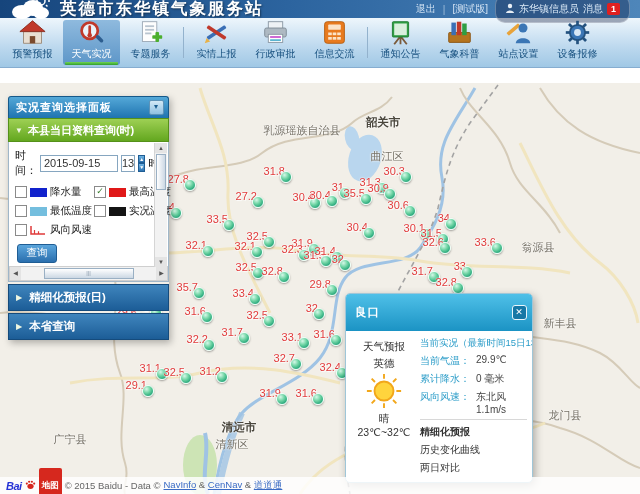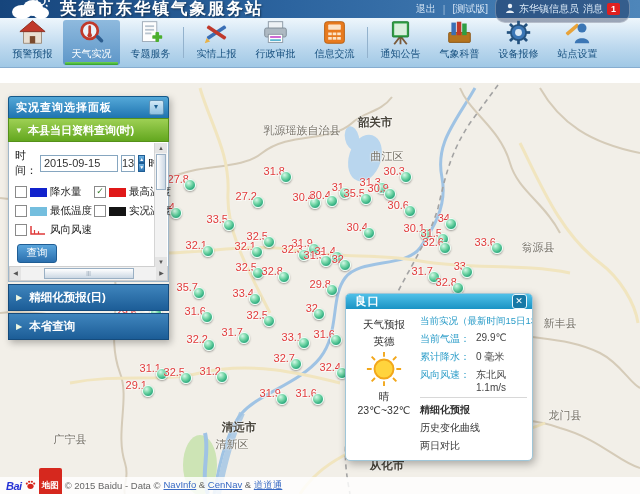--- a/index.html
+++ b/index.html
@@ -87,21 +87,21 @@
            line-height:12px;cursor:pointer;}
   .hscroll .sthumb{width:88px;height:9px;margin:0 auto;background:linear-gradient(#fff,#ccd8e4);
            border:1px solid #9ab0c4;font-size:6px;color:#8899aa;text-align:center;line-height:8px;cursor:pointer;}
   .sec-blue{height:25px;margin-top:2px;background:linear-gradient(180deg,#3f85bd,#1c5d97);
             border:1px solid #154b7c;color:#fff;font-weight:bold;font-size:11.5px;display:flex;
             align-items:center;gap:7px;padding:0 7px;cursor:pointer;}
 
   
   .popup{position:absolute;left:345px;top:210px;width:186px;z-index:40;background:#fff;
          border:1px solid #9fc6d8;border-radius:5px;box-shadow:2px 3px 9px rgba(0,0,0,.3);overflow:hidden;}
-  .pop-hd{height:15px;background:linear-gradient(180deg,#4fc0e8,#1b93c4);display:flex;align-items:center;
+  .pop-hd{height:37px;background:linear-gradient(180deg,#4fc0e8,#1b93c4);display:flex;align-items:center;
           padding:0 5px 0 9px;color:#fff;font-weight:bold;font-size:11.5px;letter-spacing:1px;}
   .pop-close{margin-left:auto;width:13px;height:13px;background:#1678a6;border:1px solid #e8f6fc;
           border-radius:3px;color:#fff;font-size:9px;line-height:12px;text-align:center;cursor:pointer;}
   .pop-body{display:flex;padding:6px 5px 7px 5px;gap:3px;}
   .pop-left{width:66px;text-align:center;font-size:10.5px;color:#333;display:flex;flex-direction:column;
           align-items:center;}
   .pop-left .fc{margin-top:3px;}
   .pop-left .city{margin:3px 0 1px;}
   .pop-right{flex:1;font-size:10px;min-width:0;}
   .live-hd{color:#2a9cc8;font-size:9.5px;margin-bottom:4px;white-space:nowrap;}
@@ -258,47 +258,47 @@
             <rect x="12" y="3" width="5" height="15" fill="#c0392b"></rect>
             <rect x="18" y="5" width="5" height="13" fill="#2f9e44"></rect>
           </svg>
         </span>
       <span class="nav-label">气象科普</span>
     </div>
 
     <div class="nav-item">
       <span class="nav-icon">
           <svg width="27" height="27" viewBox="0 0 30 30">
+            <rect x="1" y="10" width="17" height="4" rx="1" transform="rotate(-40 9 12)" fill="#e8a33a"></rect>
+            <circle cx="20" cy="10" r="5" fill="#3b76b5"></circle>
+            <path d="M12 27 C12 19.5 28 19.5 28 27 Z" fill="#3b76b5"></path>
+          </svg>
+        </span>
+      <span class="nav-label">站点设置</span>
+    </div>
+
+    <div class="nav-item">
+      <span class="nav-icon">
+          <svg width="27" height="27" viewBox="0 0 30 30">
             <g stroke="#24527f" stroke-width="3">
               <path d="M15 2 L15 8"></path>
               <path d="M15 22 L15 28"></path>
               <path d="M2 15 L8 15"></path>
               <path d="M22 15 L28 15"></path>
               <path d="M5.5 5.5 L9.5 9.5"></path>
               <path d="M20.5 20.5 L24.5 24.5"></path>
               <path d="M24.5 5.5 L20.5 9.5"></path>
               <path d="M9.5 20.5 L5.5 24.5"></path>
             </g>
             <circle cx="15" cy="15" r="8.5" fill="#3b76b5" stroke="#24527f" stroke-width="2"></circle>
             <circle cx="15" cy="15" r="3.8" fill="#d9e8f5"></circle>
           </svg>
         </span>
       <span class="nav-label">设备报修</span>
     </div>
-
-    <div class="nav-item">
-      <span class="nav-icon">
-          <svg width="27" height="27" viewBox="0 0 30 30">
-            <rect x="1" y="10" width="17" height="4" rx="1" transform="rotate(-40 9 12)" fill="#e8a33a"></rect>
-            <circle cx="20" cy="10" r="5" fill="#3b76b5"></circle>
-            <path d="M12 27 C12 19.5 28 19.5 28 27 Z" fill="#3b76b5"></path>
-          </svg>
-        </span>
-      <span class="nav-label">站点设置</span>
-    </div>
   </div>
 
   <div id="map">
     <svg class="base" width="640" height="411" viewBox="0 0 640 411">
 
       <ellipse cx="365" cy="75" rx="16" ry="24" transform="rotate(18 365 75)" fill="#b9d6ee"></ellipse>
       <ellipse cx="352" cy="55" rx="7" ry="12" transform="rotate(-12 352 55)" fill="#b9d6ee"></ellipse>
       <path d="M475,5 C455,40 435,60 442,95 C448,125 430,150 420,165 C405,185 360,175 345,195 C330,215 340,250 320,275 C300,300 260,310 242,330 C228,346 220,375 214,411" stroke="#9fc3e4" stroke-width="3" fill="none"></path>
       <path d="M242,330 C232,352 224,380 218,411" stroke="#9fc3e4" stroke-width="6" fill="none" opacity=".8"></path>
       <ellipse cx="200" cy="382" rx="17" ry="30" fill="#cde4b5"></ellipse>
@@ -321,21 +321,21 @@
         <path d="M70,300 C120,290 160,300 200,290 C250,278 300,290 340,300"></path>
         <path d="M520,60 C540,100 560,150 600,180 C620,195 635,220 638,240"></path>
         <path d="M300,411 C320,380 360,360 400,355 C450,349 500,360 545,340"></path>
       </g>
 
       <path d="M498,2 L470,40 C450,70 445,95 438,125 C428,160 400,200 385,235 C372,262 355,300 348,340 C343,370 346,390 350,411" stroke="#a3a3a3" stroke-width="1.6" stroke-dasharray="5,4" fill="none"></path>
     </svg>
 
     <div id="labels-layer">
         <span class="mlabel" style="left: 302px; top: 47px;">乳源瑶族自治县</span>
-        <span class="mlabel bold" style="left: 375px; top: 39px;">韶关市</span>
+        <span class="mlabel bold" style="left: 383px; top: 39px;">韶关市</span>
         <span class="mlabel" style="left: 387px; top: 73px;">曲江区</span>
         <span class="mlabel" style="left: 538px; top: 164px;">翁源县</span>
         <span class="mlabel" style="left: 560px; top: 240px;">新丰县</span>
         <span class="mlabel" style="left: 565px; top: 332px;">龙门县</span>
         <span class="mlabel bold" style="left: 387px; top: 382px;">从化市</span>
         <span class="mlabel" style="left: 232px; top: 331px; margin-top: 30px;">清新区</span>
         <span class="mlabel bold" style="left: 239px; top: 344px;">清远市</span>
         <span class="mlabel" style="left: 70px; top: 356px;">广宁县</span>
       </div>
     <div id="markers-layer">

